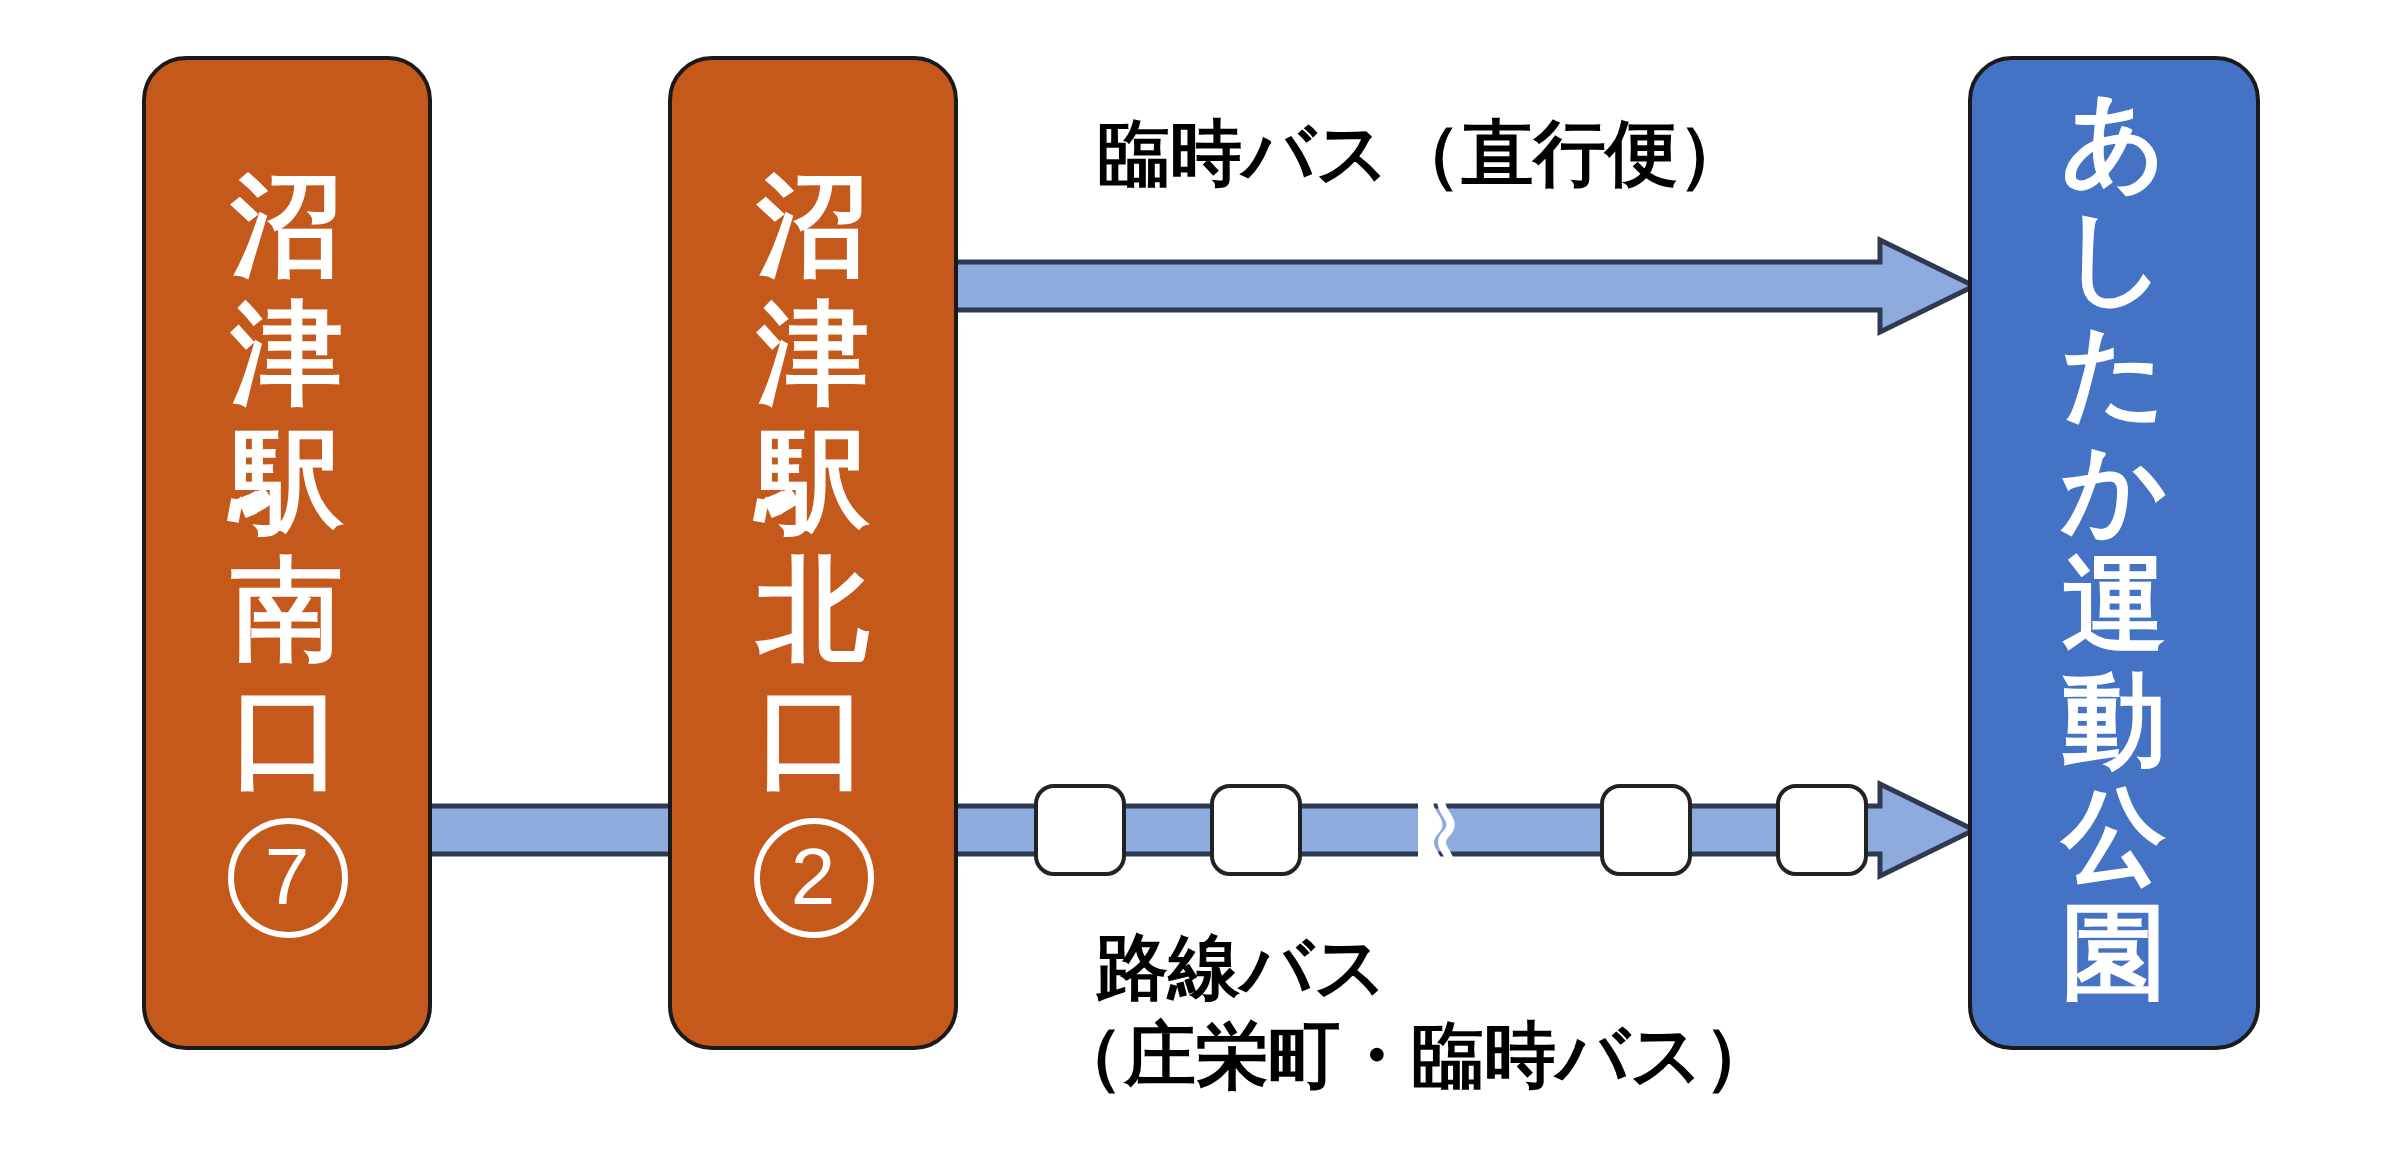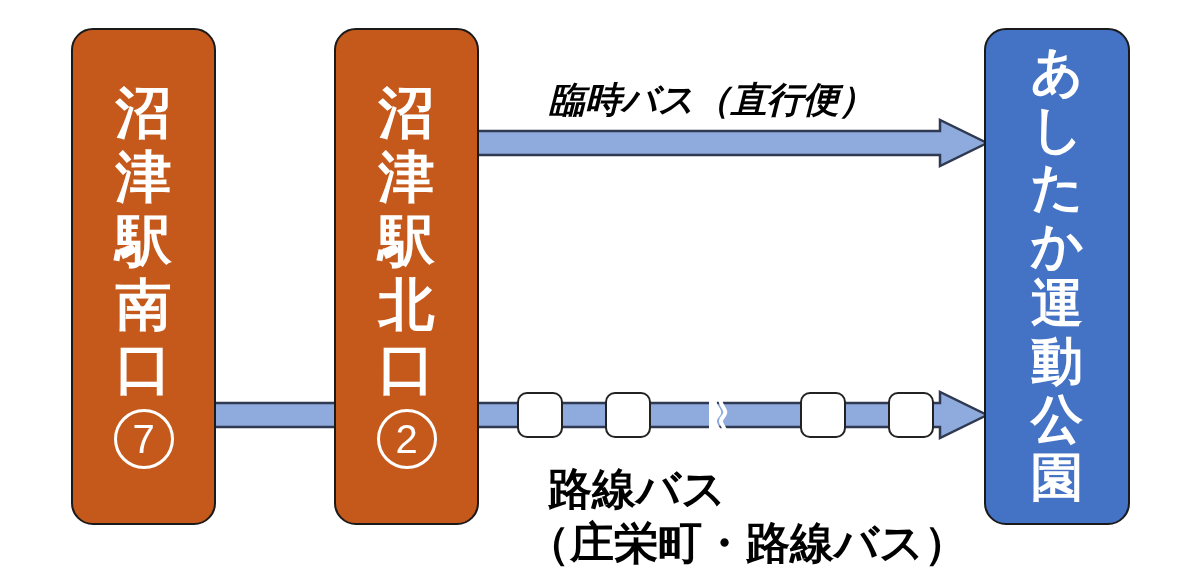--- a/index.html
+++ b/index.html
@@ -120,34 +120,33 @@
   
   .label {
     position: absolute;
     color: #000000;
     font-weight: 700;
     white-space: nowrap;
     z-index: 6;
   }
   #label-express {
     left: 549px;
-    top: 76px;
+    top: 53px;
     font-size: 36px;
     letter-spacing: 0px;
-    font-style: italic;
   }
   #label-duration {
     left: 577px;
     top: 255px;
     font-size: 36px;
   }
   #label-local {
     left: 548px;
     top: 462px;
-    font-size: 44px;
+    font-size: 36px;
     line-height: 1.22;
     text-align: left;
   }
   #label-local .line2 { display: block; margin-left: -22px; }
 </style>
 </head>
 <body>
 
 <div id="stage">
 
@@ -202,16 +201,16 @@
       <span class="vchar">公</span>
       <span class="vchar">園</span>
     </div>
   </div>
 
   <div id="label-express" class="label">臨時バス（直行便）</div>
 
 
   <div id="label-local" class="label">
     <span>路線バス</span>
-    <span class="line2">（庄栄町・路線バス）</span>
+    <span class="line2">（庄栄町・臨時バス）</span>
   </div>
 
 </div>
 
 </body></html>

